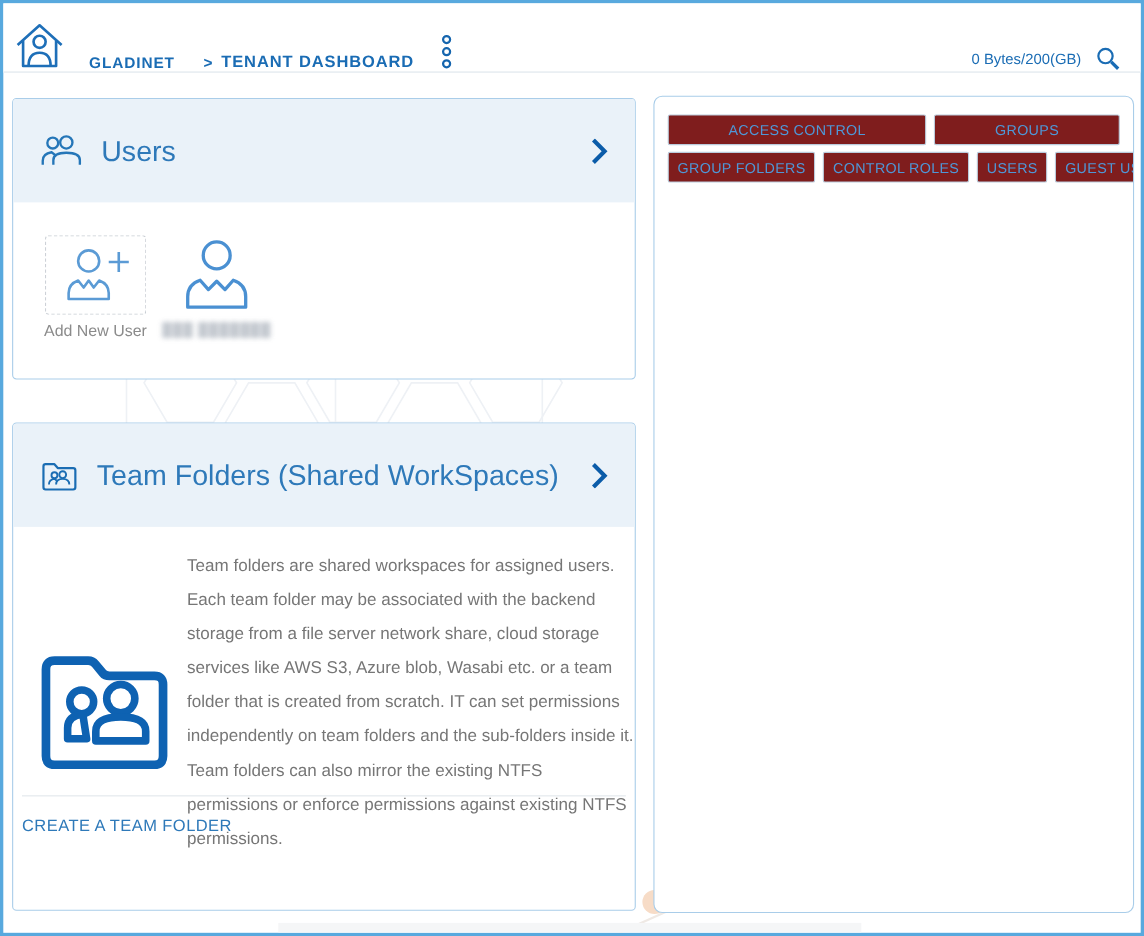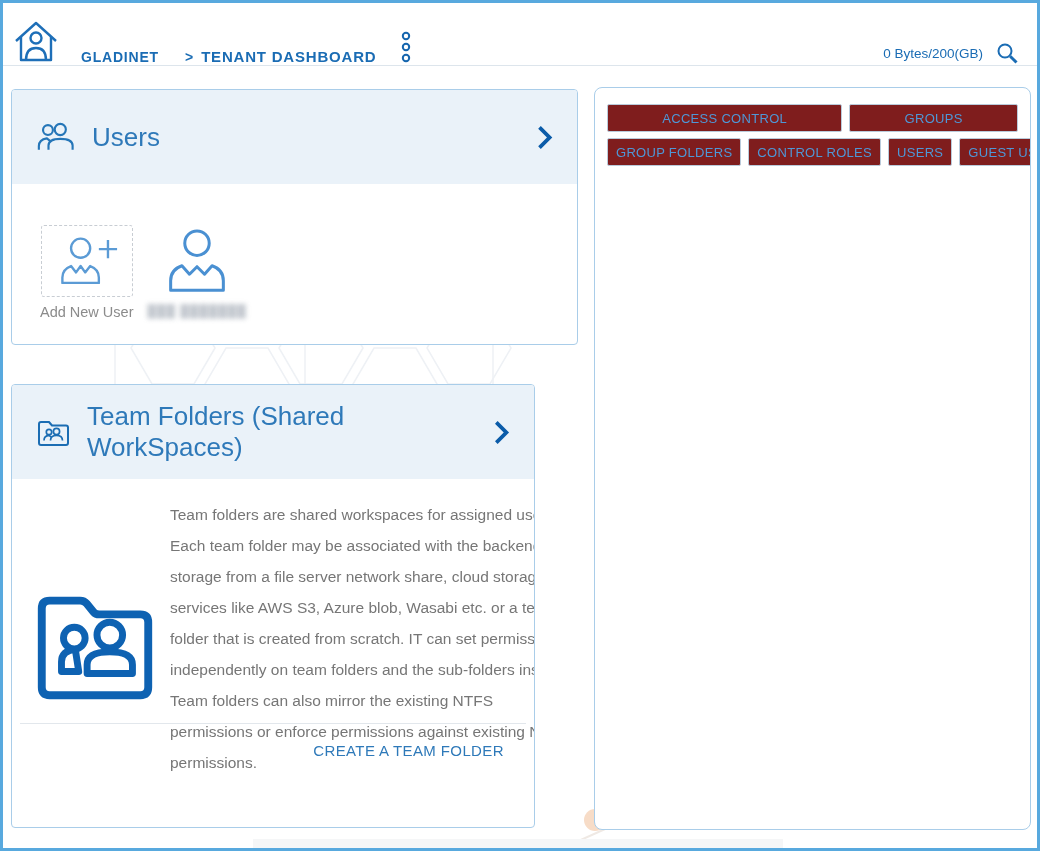--- a/index.html
+++ b/index.html
@@ -18,44 +18,44 @@
   .storage{color:var(--accent-blue,#1a6cb4);font-size:13.5px;}
   .search{cursor:pointer;display:block;}
 
   
   .bg-pattern{position:absolute;left:0;top:64px;z-index:1;pointer-events:none;}
 
   
   .panel{position:absolute;background:#fff;border:1px solid var(--panel-border,#a9cde9);
          box-sizing:border-box;z-index:2;overflow:hidden;}
   .users-panel{left:8px;top:86px;width:567px;height:256px;border-radius:4px;}
-  .team-panel{left:8px;top:381px;width:524px;height:444px;border-radius:4px;}
+  .team-panel{left:8px;top:381px;width:567px;height:444px;border-radius:4px;}
   .right-panel{left:591px;top:84px;width:437px;height:743px;border-radius:8px;padding:16px 12px;}
 
   .panel-header{height:94px;background:var(--panel-header-bg,#eaf2f9);display:flex;align-items:center;
                 padding:0 24px;box-sizing:border-box;cursor:pointer;}
   .panel-title{color:var(--title-blue,#2e79b9);font-size:26px;margin-left:16px;}
   .chevron{margin-left:auto;display:block;}
 
   
-  .users-body{display:flex;align-items:flex-start;padding:41px 0 0 28px;gap:14px;}
+  .users-body{display:flex;align-items:flex-start;padding:30px 0 0 28px;gap:14px;}
   .tile{display:flex;flex-direction:column;align-items:center;cursor:pointer;}
   .add-box{width:92px;height:72px;border:1px dashed #c8cdd3;border-radius:3px;box-sizing:border-box;
            display:flex;align-items:center;justify-content:center;}
   .user-box{width:72px;height:72px;display:flex;align-items:flex-end;justify-content:center;}
   .tile-label{margin-top:7px;font-size:14.5px;color:#8b8b8b;}
   .masked{filter:blur(2.5px);opacity:.85;color:#b9bfc7;font-size:12px;letter-spacing:1px;}
 
   
   .team-body{position:relative;height:297px;}
   .big-folder{position:absolute;left:14px;top:94px;}
   .team-desc{position:absolute;left:158px;top:4px;width:406px;font-size:15.5px;line-height:31px;
              color:var(--body-text,#767676);}
   .team-footer{position:absolute;left:8px;right:8px;bottom:0;height:53px;border-top:1px solid #e2e7ec;
-               display:flex;align-items:center;justify-content:flex-end;padding-right:22px;box-sizing:border-box;}
+               display:flex;align-items:center;justify-content:flex-start;padding-right:22px;box-sizing:border-box;}
   .create-link{color:var(--title-blue,#2e79b9);font-size:15px;letter-spacing:.4px;cursor:pointer;text-decoration:none;}
 
   
   .btn-row{display:flex;gap:7px;margin-bottom:6px;}
   .nav-btn{flex:1 1 auto;height:28px;background:#7f1d1d;border:1px solid var(--button-border,#bacbdb);
            color:var(--button-text,#4f97d6);font-size:13px;letter-spacing:.3px;font-family:inherit;
            border-radius:2px;cursor:pointer;padding:0 8px;white-space:nowrap;}
   .hl-wrap{position:relative;flex:1.15 1 auto;display:flex;}
   .hl-wrap .nav-btn{width:100%;}
   .red-box{position:absolute;inset:-6px -5px;border:4px solid var(--highlight-red,#da3025);

